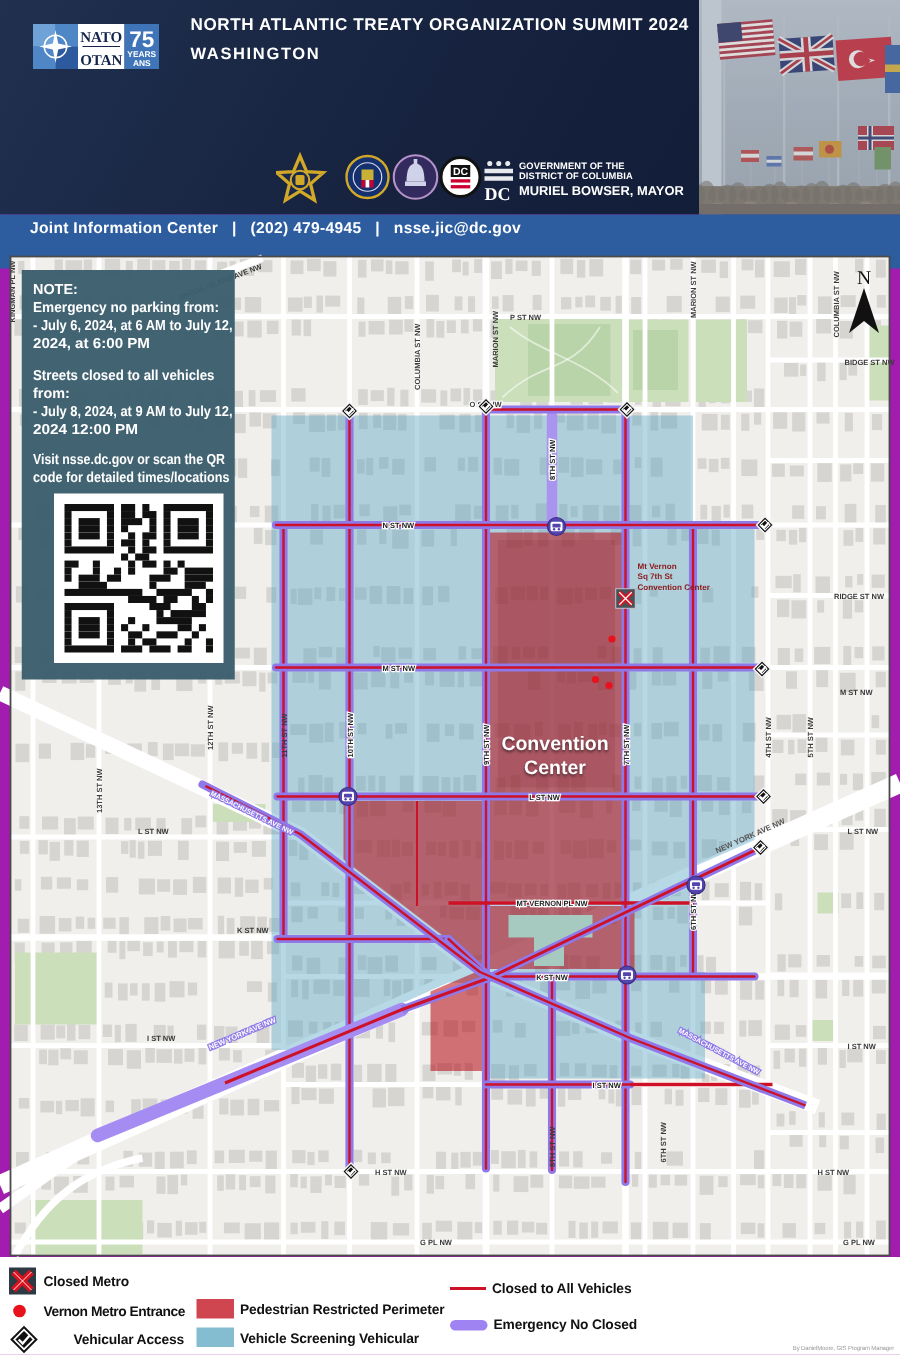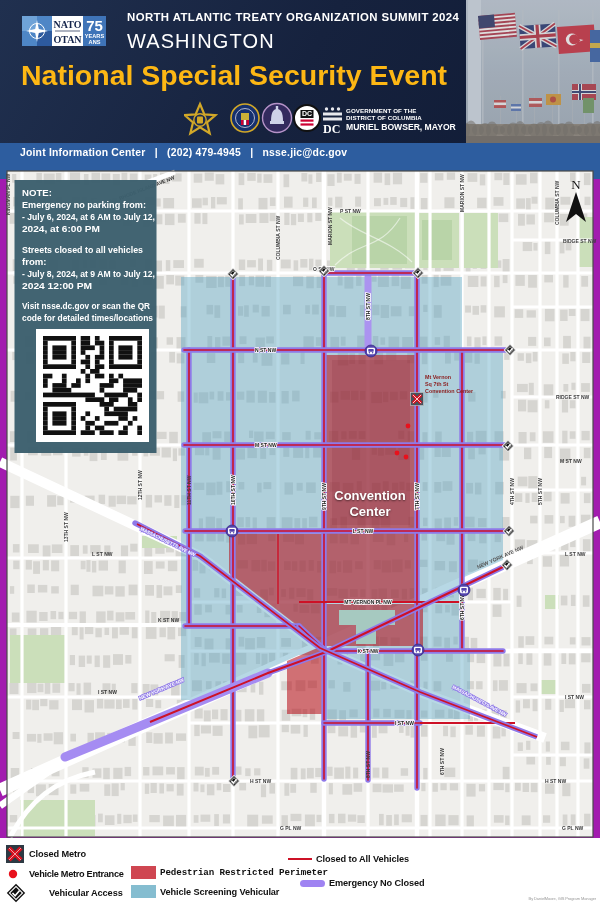--- a/index.html
+++ b/index.html
@@ -2,21 +2,21 @@
 <html><head><meta charset="utf-8">
 <style>
 * { margin:0; padding:0; box-sizing:border-box; }
 body { width:600px; height:903px; font-family:"Liberation Sans",sans-serif; background:#fff; overflow:hidden; }
 .page { position:relative; width:600px; height:903px; background:#a21caf; }
 .hdr { position:absolute; left:0; top:0; width:600px; height:143px;
   background:linear-gradient(120deg,#20304f 0%,#16223e 50%,#101b35 100%); }
 .photo { position:absolute; right:0; top:0; width:134px; height:143px; }
 .natologo { position:absolute; left:22px; top:16px; }
 .h1 { position:absolute; left:127px; top:11px; font-size:11.4px; font-weight:bold; color:#fff; letter-spacing:0.4px; }
-.h2 { position:absolute; left:127px; top:30px; font-size:20px; font-weight:normal; color:#fff; letter-spacing:1.1px; }
+.h2 { position:absolute; left:127px; top:30px; font-size:11px; font-weight:bold; color:#fff; letter-spacing:1.1px; }
 .title { position:absolute; left:21px; top:59px; font-size:28.5px; font-weight:bold; color:#fdb714; letter-spacing:0px; }
 .seals { position:absolute; left:184px; top:99px; }
 .bluebar { position:absolute; left:0; top:143px; width:600px; height:36px; background:#2d5d9f; color:#fff;
   font-size:10.4px; font-weight:bold; line-height:20px; padding-left:20px; letter-spacing:0.2px; }
 .map { position:absolute; left:0; top:0px; }
 .legend { position:absolute; left:0; top:838px; width:600px; height:65px; background:#fff; font-size:9.2px; font-weight:bold; color:#111; letter-spacing:-0.1px; }
 .li { position:absolute; display:flex; align-items:center; gap:4px; }
 .sw { width:25px; height:13px; }
 .lnred { width:24px; height:2.6px; background:#cd1126; }
 .lnpur { width:25px; height:7px; background:#9f83f2; border-radius:4px; }
@@ -125,21 +125,20 @@
 <text x="45.5" y="12" font-size="10" font-family="Liberation Serif,serif" fill="#13234a" text-anchor="middle" font-weight="bold">NATO</text>
 <text x="45.5" y="27" font-size="10" font-family="Liberation Serif,serif" fill="#13234a" text-anchor="middle" font-weight="bold">OTAN</text>
 <line x1="33" y1="15" x2="58" y2="15" stroke="#13234a" stroke-width="0.7"></line>
 <rect x="61" y="0" width="23" height="30" fill="#3f74b8"></rect>
 <text x="72.5" y="15" font-size="15" fill="#fff" text-anchor="middle" font-weight="bold">75</text>
 <text x="72.5" y="22" font-size="5.6" fill="#fff" text-anchor="middle" font-weight="bold">YEARS</text>
 <text x="72.5" y="28" font-size="5.6" fill="#fff" text-anchor="middle" font-weight="bold">ANS</text>
     </svg>
   <div class="h1">NORTH ATLANTIC TREATY ORGANIZATION SUMMIT 2024</div>
   <div class="h2">WASHINGTON</div>
-  <div class="title">National Special Security Event</div>
   <svg class="seals" width="300" height="42" viewBox="0 0 300 42">
       <g transform="translate(16,21)">
         <path d="M0,-16 L4.4,-5.6 L15.5,-4.9 L7,2.5 L9.7,13.4 L0,7.4 L-9.7,13.4 L-7,2.5 L-15.5,-4.9 L-4.4,-5.6 Z" fill="#1b2a4c" stroke="#d2a828" stroke-width="2.2"></path>
         <circle r="6.2" fill="none" stroke="#d2a828" stroke-width="1.4"></circle>
         <rect x="-3" y="-3.4" width="6" height="6.8" rx="1" fill="#d2a828"></rect>
       </g>
 <g transform="translate(61,19)">
         <circle r="14" fill="#15306e" stroke="#d2a828" stroke-width="1.6"></circle>
         <circle r="9.5" fill="none" stroke="#d8d8e8" stroke-width="0.8"></circle>
         <rect x="-4" y="-5" width="8" height="7" fill="#c9b037"></rect>
@@ -1569,41 +1568,41 @@
           <rect x="1" y="1" width="18" height="18" fill="#2d3a44"></rect>
           <path d="M4 4 L16 16 M16 4 L4 16" stroke="#d8111f" stroke-width="4.4"></path>
           <path d="M4 4 L16 16 M16 4 L4 16" stroke="#fff" stroke-width="0.6"></path>
         </svg>
         <span>Closed Metro</span>
       </div>
     <div class="li" style="left:5px;top:29px;">
         <svg width="20" height="14">
           <circle cx="8" cy="7" r="4.2" fill="#e8111c"></circle>
         </svg>
-        <span style="letter-spacing:-0.3px">Vehicle Metro Entrance</span>
+        <span style="letter-spacing:-0.3px">Vernon Metro Entrance</span>
       </div>
     <div class="li" style="left:5px;top:44px;gap:22px;">
         <svg width="22" height="22" viewBox="0 0 22 22">
           <g transform="translate(11,11) rotate(45)">
             <rect x="-6.5" y="-6.5" width="13" height="13" fill="#111"></rect>
             <rect x="-4.6" y="-4.6" width="9.2" height="9.2" fill="none" stroke="#fff" stroke-width="1.1"></rect>
           </g>
           <path d="M7.5 11 l2.6 2.7 4.5 -5.2" stroke="#fff" stroke-width="1.6" fill="none"></path>
         </svg>
         <span>Vehicular Access</span>
       </div>
-    <div class="li" style="left:131px;top:28px;font-family:Liberation Mono, monospace;">
+    <div class="li" style="left:131px;top:28px;">
         <div class="sw" style="background:#cf4651"></div>
         <span>Pedestrian Restricted Perimeter</span>
       </div>
     <div class="li" style="left:131px;top:47px;">
         <div class="sw" style="background:#85bdd0"></div>
         <span>Vehicle Screening Vehicular</span>
       </div>
-    <div class="li" style="left:288px;top:16px;">
+    <div class="li" style="left:300px;top:16px;">
         <div class="lnred"></div>
         <span>Closed to All Vehicles</span>
       </div>
     <div class="li" style="left:300px;top:40px;">
         <div class="lnpur"></div>
         <span>Emergency No Closed</span>
       </div>
     <div class="credit">By DanielMoore, GIS Program Manager</div>
   </div>
 </div>

